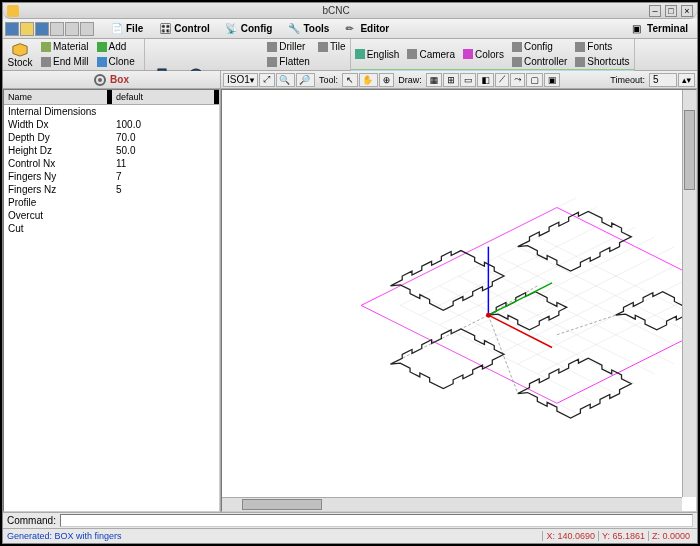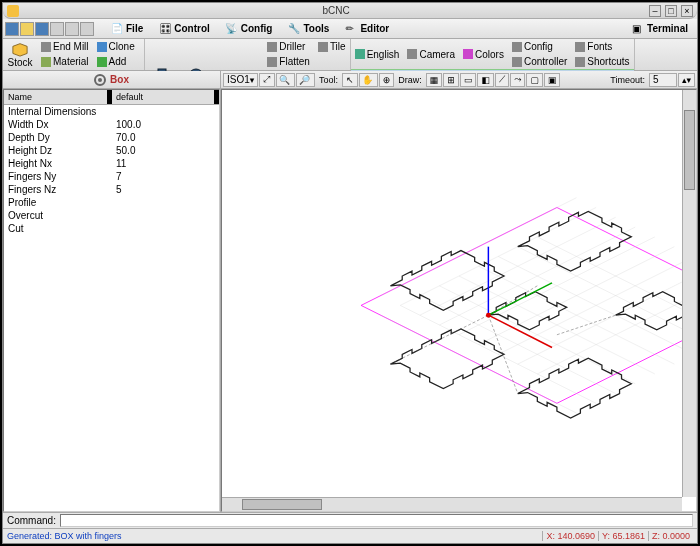--- a/index.html
+++ b/index.html
@@ -111,36 +111,36 @@
       <div class="big-tool">
         <svg class="bicon" viewBox="0 0 20 18">
             <polygon points="2,14 10,17 18,14 18,6 10,3 2,6" fill="#f5c040" stroke="#806020"></polygon>
           </svg>
         <span>Stock</span>
       </div>
       <div style="display:flex;flex-direction:column;">
         <div style="flex:1;display:flex;flex-direction:column;">
           <div class="tool-row">
             <div class="tool-item">
+                <span class="tool-icon" style="background:#8a5"></span>
+                <span>Material</span>
+              </div>
+            <div class="tool-item">
+                <span class="tool-icon" style="background:#4a4"></span>
+                <span>Add</span>
+              </div>
+          </div>
+          <div class="tool-row">
+            <div class="tool-item">
                 <span class="tool-icon" style="background:#888"></span>
                 <span>End Mill</span>
               </div>
             <div class="tool-item">
                 <span class="tool-icon" style="background:#48c"></span>
                 <span>Clone</span>
-              </div>
-          </div>
-          <div class="tool-row">
-            <div class="tool-item">
-                <span class="tool-icon" style="background:#8a5"></span>
-                <span>Material</span>
-              </div>
-            <div class="tool-item">
-                <span class="tool-icon" style="background:#4a4"></span>
-                <span>Add</span>
               </div>
           </div>
           <div class="tool-row">
             <div class="tool-item">
                 <span class="tool-icon" style="background:#c84"></span>
                 <span>Rename</span>
               </div>
             <div class="tool-item">
                 <span class="tool-icon" style="background:#c44"></span>
                 <span>Delete</span>
@@ -269,21 +269,21 @@
             </div>
             <div class="prop-row">
               <div class="col1">Depth Dy</div>
               <div class="col2">70.0</div>
             </div>
             <div class="prop-row">
               <div class="col1">Height Dz</div>
               <div class="col2">50.0</div>
             </div>
             <div class="prop-row">
-              <div class="col1">Height Nx</div>
+              <div class="col1">Control Nx</div>
               <div class="col2">11</div>
             </div>
             <div class="prop-row">
               <div class="col1">Fingers Ny</div>
               <div class="col2">7</div>
             </div>
             <div class="prop-row">
               <div class="col1">Fingers Nz</div>
               <div class="col2">5</div>
             </div>

